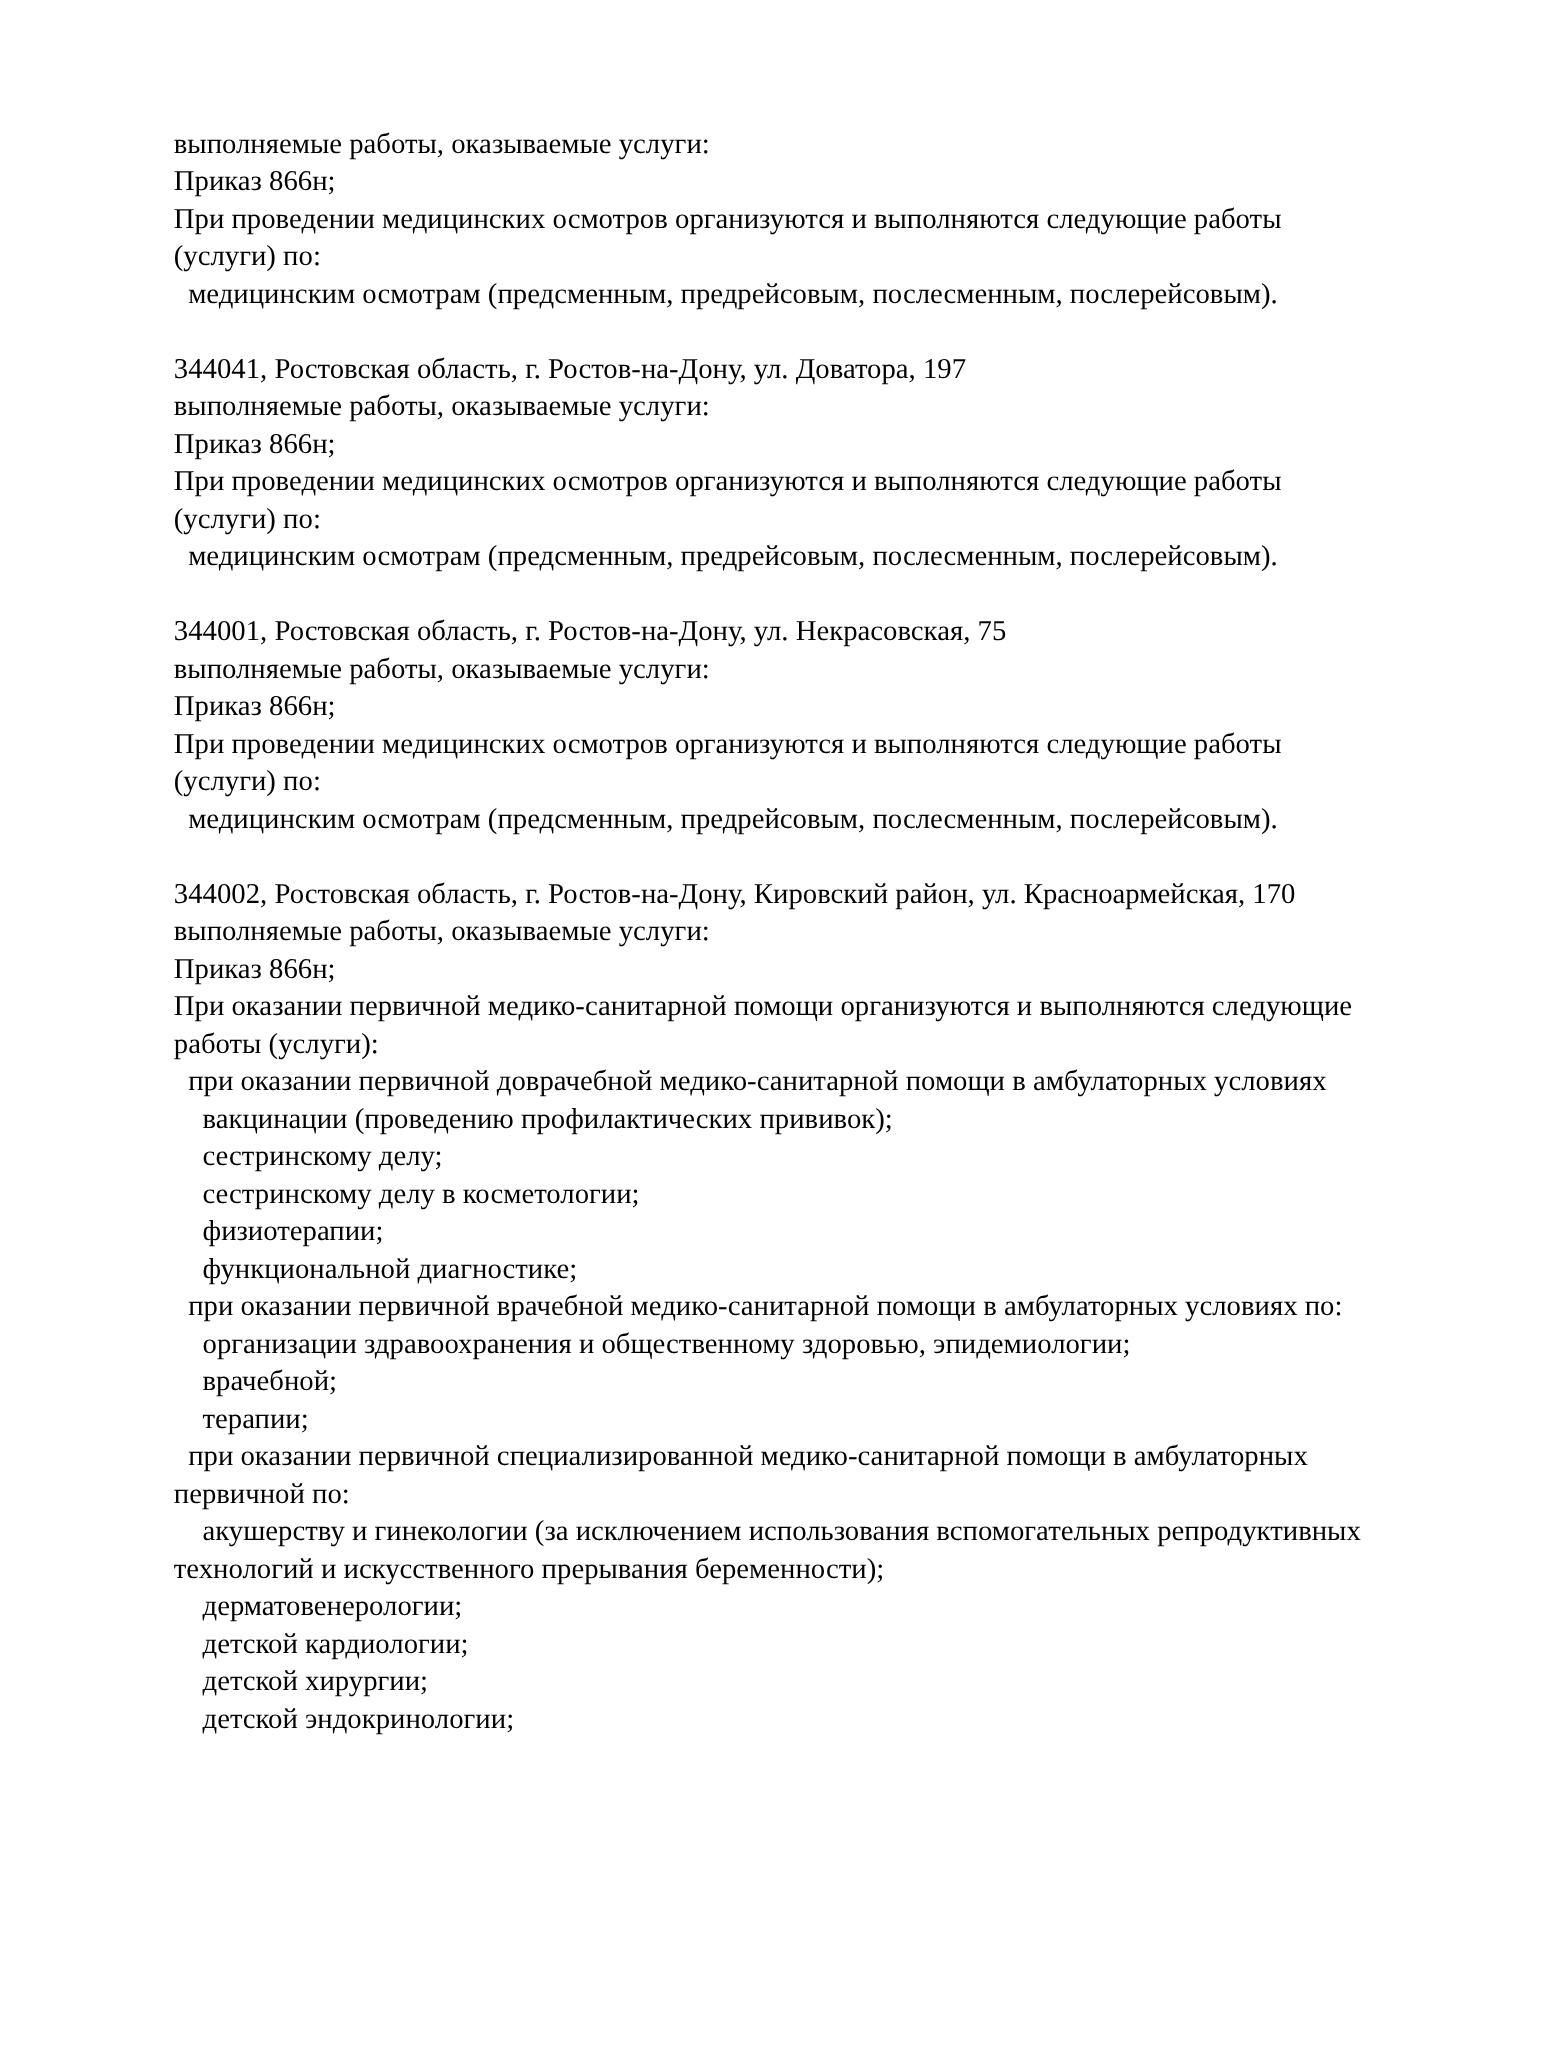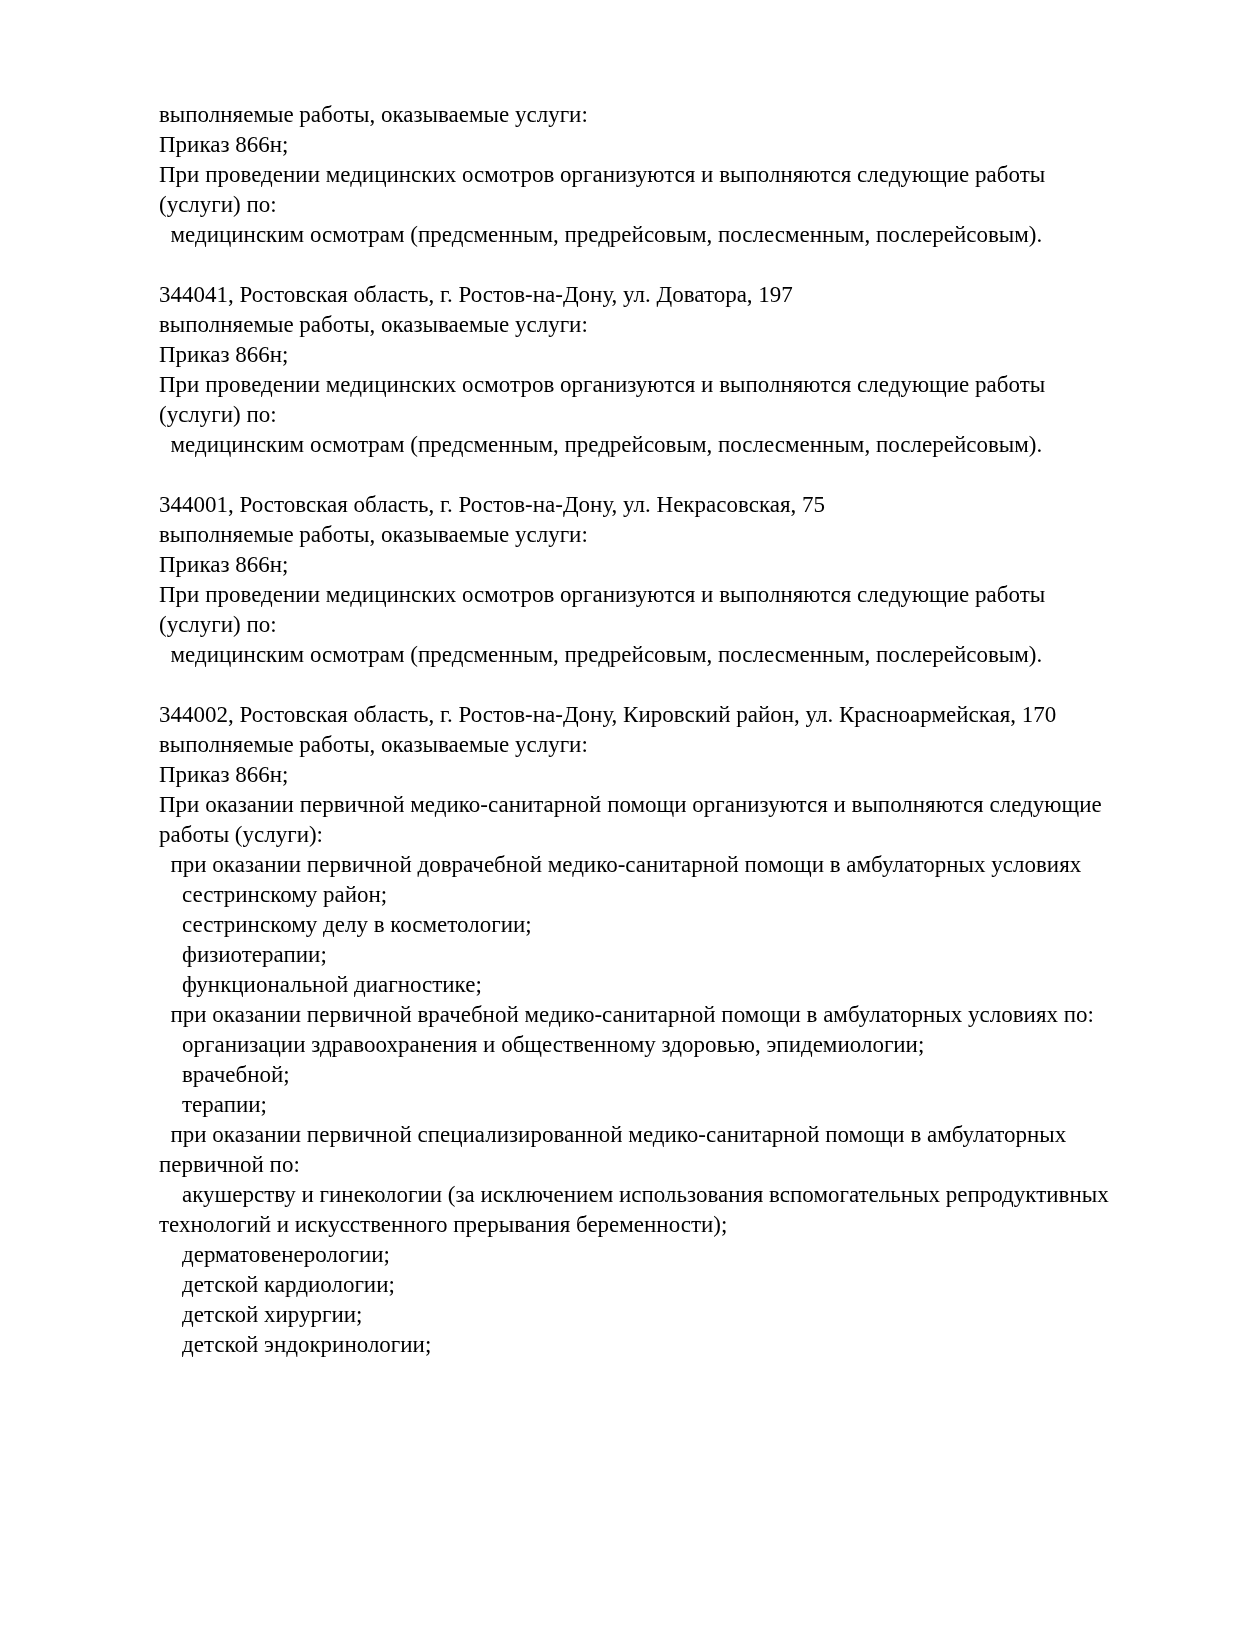--- a/index.html
+++ b/index.html
@@ -22,21 +22,20 @@
     color: #000000;
     font-family: "Liberation Serif", "DejaVu Serif", serif;
     font-size: 23px;
     line-height: 30px;
   }
   .block { margin: 0; }
   .block + .block { margin-top: 30px; } 
   .line {
     height: 30px;
     white-space: pre;   
-    margin-left: 20px;
   }
 </style>
 </head>
 <body>
 
 <div class="page">
   <div class="doc" id="doc">
       <div class="block">
         <div class="line">выполняемые работы, оказываемые услуги:</div>
         <div class="line">Приказ 866н;</div>
@@ -60,21 +59,22 @@
         <div class="line">(услуги) по:</div>
         <div class="line">  медицинским осмотрам (предсменным, предрейсовым, послесменным, послерейсовым).</div>
       </div>
       <div class="block">
         <div class="line">344002, Ростовская область, г. Ростов-на-Дону, Кировский район, ул. Красноармейская, 170</div>
         <div class="line">выполняемые работы, оказываемые услуги:</div>
         <div class="line">Приказ 866н;</div>
         <div class="line">При оказании первичной медико-санитарной помощи организуются и выполняются следующие</div>
         <div class="line">работы (услуги):</div>
         <div class="line">  при оказании первичной доврачебной медико-санитарной помощи в амбулаторных условиях</div>
-        <div class="line">    сестринскому район;</div>
+        <div class="line">    вакцинации (проведению профилактических прививок);</div>
+        <div class="line">    сестринскому делу;</div>
         <div class="line">    сестринскому делу в косметологии;</div>
         <div class="line">    физиотерапии;</div>
         <div class="line">    функциональной диагностике;</div>
         <div class="line">  при оказании первичной врачебной медико-санитарной помощи в амбулаторных условиях по:</div>
         <div class="line">    организации здравоохранения и общественному здоровью, эпидемиологии;</div>
         <div class="line">    врачебной;</div>
         <div class="line">    терапии;</div>
         <div class="line">  при оказании первичной специализированной медико-санитарной помощи в амбулаторных</div>
         <div class="line">первичной по:</div>
         <div class="line">    акушерству и гинекологии (за исключением использования вспомогательных репродуктивных</div>

